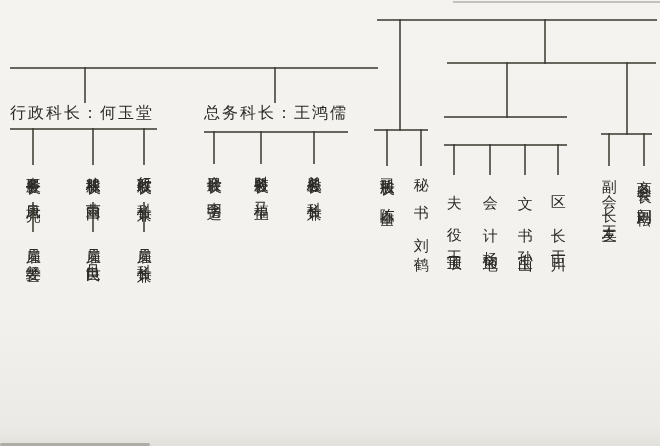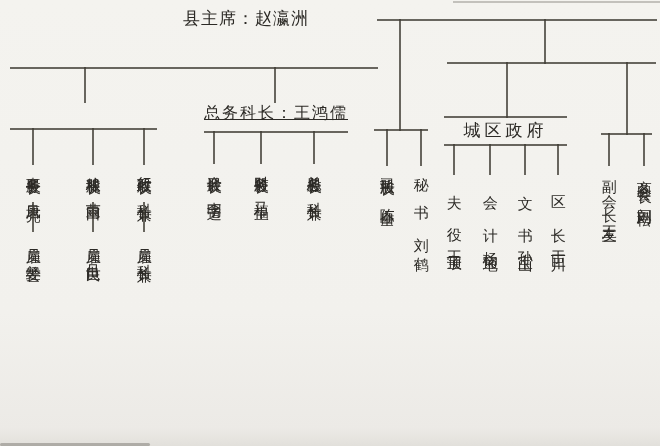--- a/index.html
+++ b/index.html
@@ -29,41 +29,40 @@
   .ls27{letter-spacing:27px;}
   .ls33{letter-spacing:33px;}
   
   #smudge{position:absolute;left:0;bottom:0;width:150px;height:3px;background:rgba(110,108,102,0.45);border-radius:2px;}
 </style>
 </head>
 <body>
 
 <div id="stage">
 
-  <div class="htext roottext" style="left:183px;top:7px;">县主席：赵瀛洲</div>
 
   <div class="hl faint" style="left:453px;top:1px;width:207px;"></div>
   <div class="hl" style="left:377px;top:19px;width:280px;"></div>
   <div class="vlabs" style="left:399px;top:19px;height:112px;"></div>
   <div class="vlabs" style="left:544px;top:19px;height:45px;"></div>
   <div class="hl" style="left:10px;top:67px;width:368px;"></div>
   <div class="vlabs" style="left:84px;top:67px;height:36px;"></div>
   <div class="vlabs" style="left:274px;top:67px;height:36px;"></div>
   <div class="hl" style="left:10px;top:128px;width:147px;"></div>
   <div class="hl" style="left:204px;top:131px;width:144px;"></div>
   <div class="hl" style="left:374px;top:129px;width:54px;"></div>
   <div class="hl" style="left:447px;top:62px;width:209px;"></div>
   <div class="vlabs" style="left:506px;top:62px;height:56px;"></div>
   <div class="hl" style="left:444px;top:116px;width:123px;"></div>
   <div class="hl" style="left:444px;top:144px;width:123px;"></div>
   <div class="vlabs" style="left:626px;top:62px;height:73px;"></div>
   <div class="hl" style="left:601px;top:133px;width:51px;"></div>
 
-  <div class="htext" style="left:204px;top:103px;text-decoration:underline;">总务科长：王鸿儒</div>
-  <div class="htext boxtitle" style="left:444px;top:119px;width:123px;">城区政府</div>
+  <div class="htext" style="left:10px;top:103px;">行政科长：何玉堂</div>
+  <div class="htext" style="left:204px;top:103px;">总务科长：王鸿儒</div>
 
   <div class="vcol" style="left:23px;top:128px;">
     <div class="seg" style="height:37px;"></div>
     <span class="vt ls1">事务股长</span>
     <span class="vt ls2" style="margin-top:22px;">唐凤亮</span>
     <div class="seg" style="height:30px;margin-top:5px;"></div>
     <span class="vt ls1" style="margin-top:4px;">雇员</span>
     <span class="vt ls2" style="margin-top:14px;">姜经芒</span>
   </div>
 

